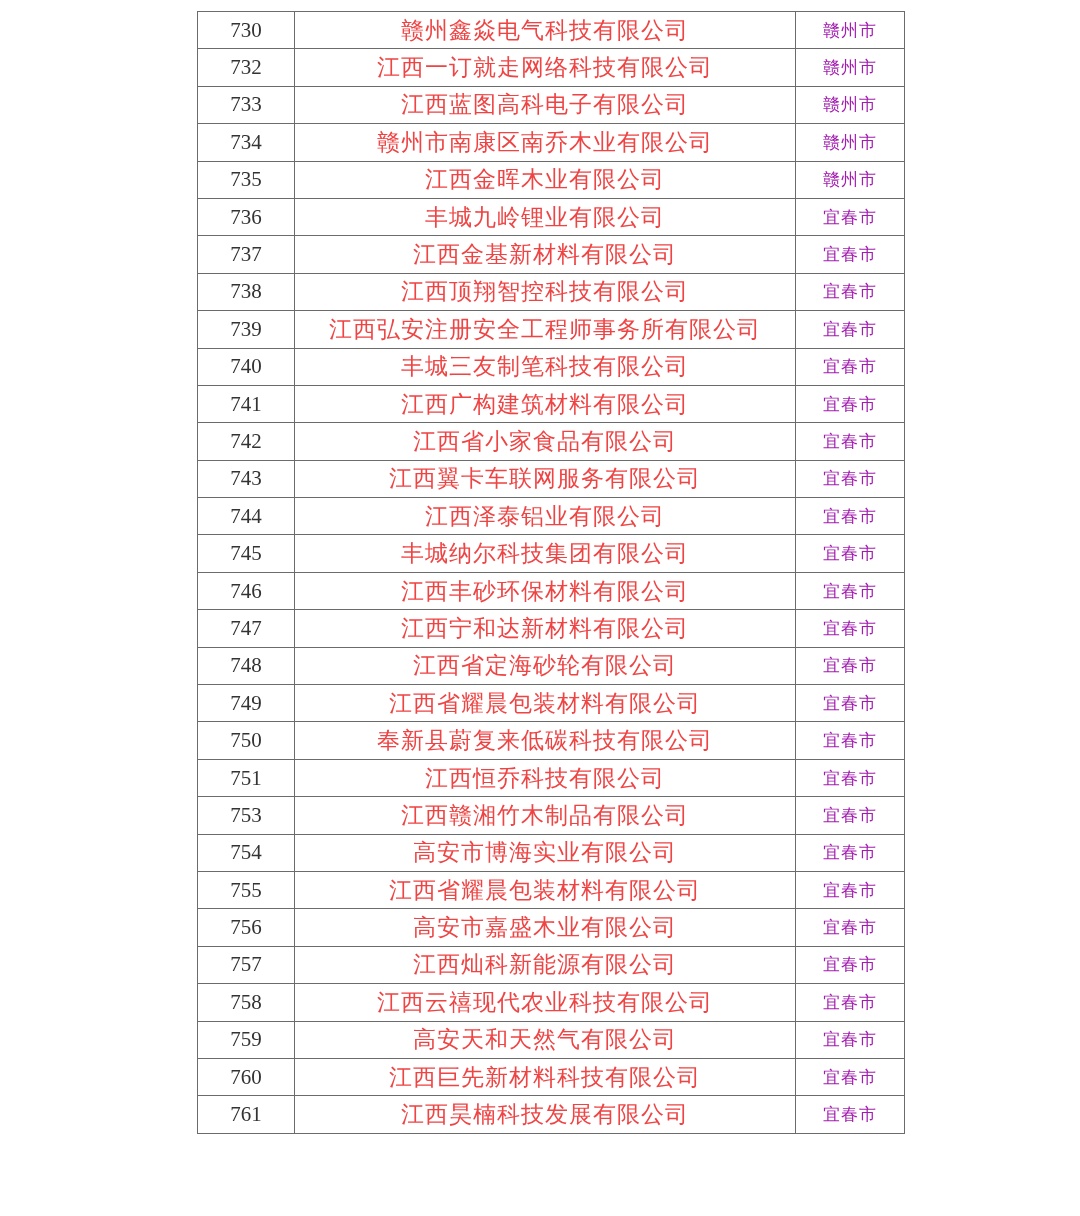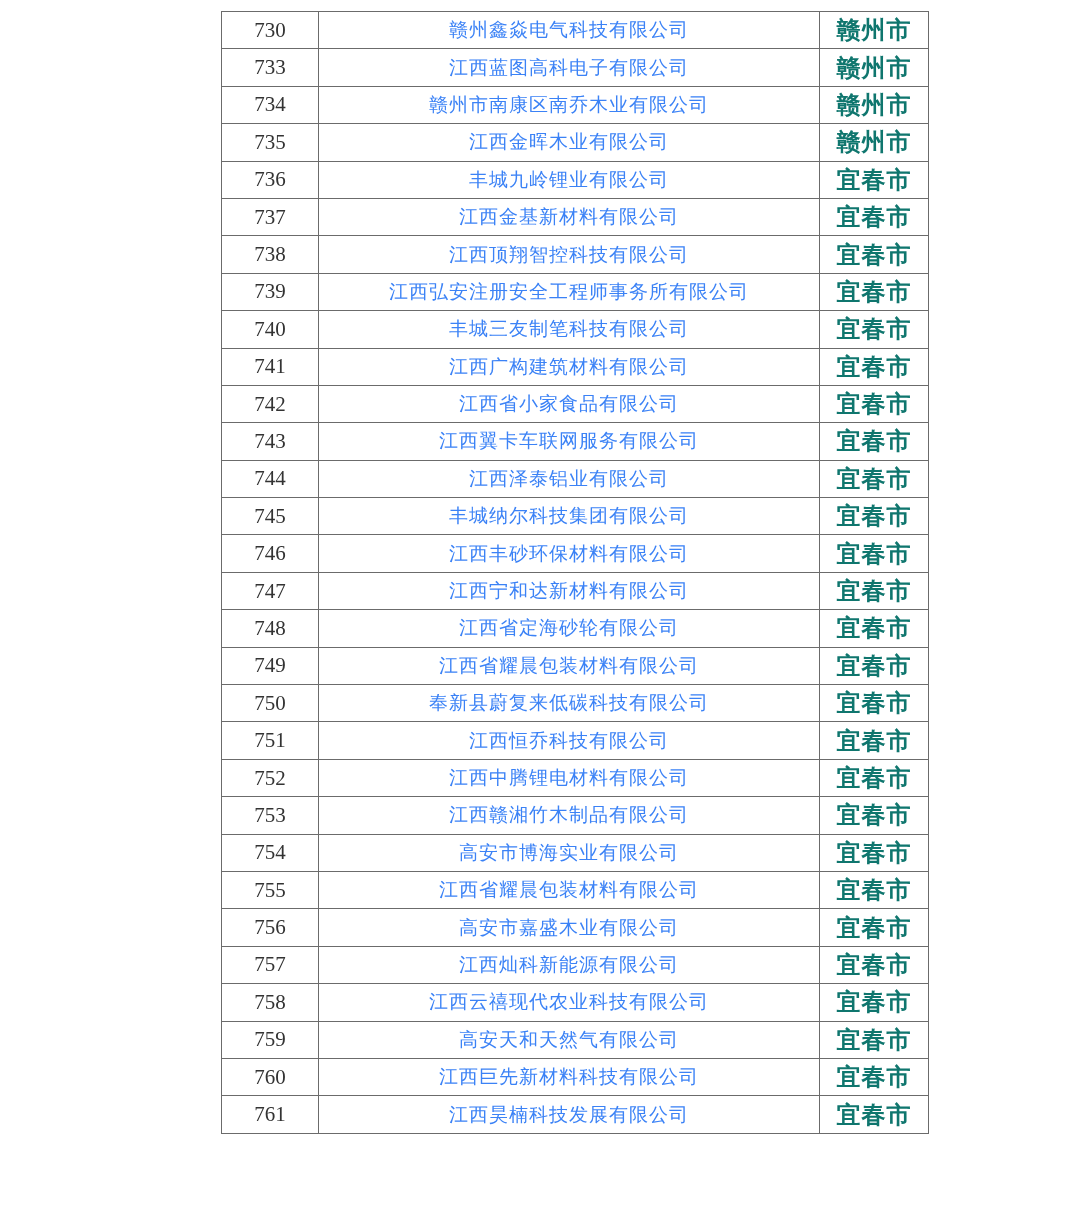--- a/index.html
+++ b/index.html
@@ -18,70 +18,73 @@
     .table-wrap {
       position: absolute;
       left: 197px;
       top: 11px;
       width: 707px;
     }
     table.list {
       border-collapse: collapse;
       width: 707px;
       table-layout: fixed;
-      margin-left: 24px;
     }
     table.list td {
       border: 1.5px solid #6b6b6b;
       height: 36.4px;
       padding: 0;
       text-align: center;
       vertical-align: middle;
       white-space: nowrap;
       overflow: hidden;
     }
     col.c-no { width: 97px; }
     col.c-name { width: 501px; }
     col.c-city { width: 109px; }
     td.no {
       font-family: "Liberation Serif", "DejaVu Serif", serif;
       font-size: 21px;
       color: #333;
     }
     td.name {
       font-family: "DejaVu Sans", "Liberation Sans", sans-serif;
-      font-size: 19px;
+      font-size: 23px;
       letter-spacing: 1px;
-      color: #3b82f6;
+      color: #ef4444;
     }
     td.city {
       font-family: "DejaVu Sans", "Liberation Sans", sans-serif;
-      font-size: 24px;
+      font-size: 17px;
       letter-spacing: 1px;
-      color: #0f766e;
-      font-weight: bold;
+      color: #a21caf;
     }
   </style>
 </head>
 <body>
 
 <div class="table-wrap">
   <table class="list">
     <colgroup>
       <col class="c-no">
       <col class="c-name">
       <col class="c-city">
     </colgroup>
     <tbody id="rows">
     <tr>
           <td class="no">730</td>
           <td class="name">赣州鑫焱电气科技有限公司</td>
           <td class="city">赣州市</td>
         </tr>
         <tr>
+          <td class="no">732</td>
+          <td class="name">江西一订就走网络科技有限公司</td>
+          <td class="city">赣州市</td>
+        </tr>
+        <tr>
           <td class="no">733</td>
           <td class="name">江西蓝图高科电子有限公司</td>
           <td class="city">赣州市</td>
         </tr>
         <tr>
           <td class="no">734</td>
           <td class="name">赣州市南康区南乔木业有限公司</td>
           <td class="city">赣州市</td>
         </tr>
         <tr>
@@ -160,25 +163,20 @@
           <td class="city">宜春市</td>
         </tr>
         <tr>
           <td class="no">750</td>
           <td class="name">奉新县蔚复来低碳科技有限公司</td>
           <td class="city">宜春市</td>
         </tr>
         <tr>
           <td class="no">751</td>
           <td class="name">江西恒乔科技有限公司</td>
-          <td class="city">宜春市</td>
-        </tr>
-        <tr>
-          <td class="no">752</td>
-          <td class="name">江西中腾锂电材料有限公司</td>
           <td class="city">宜春市</td>
         </tr>
         <tr>
           <td class="no">753</td>
           <td class="name">江西赣湘竹木制品有限公司</td>
           <td class="city">宜春市</td>
         </tr>
         <tr>
           <td class="no">754</td>
           <td class="name">高安市博海实业有限公司</td>

